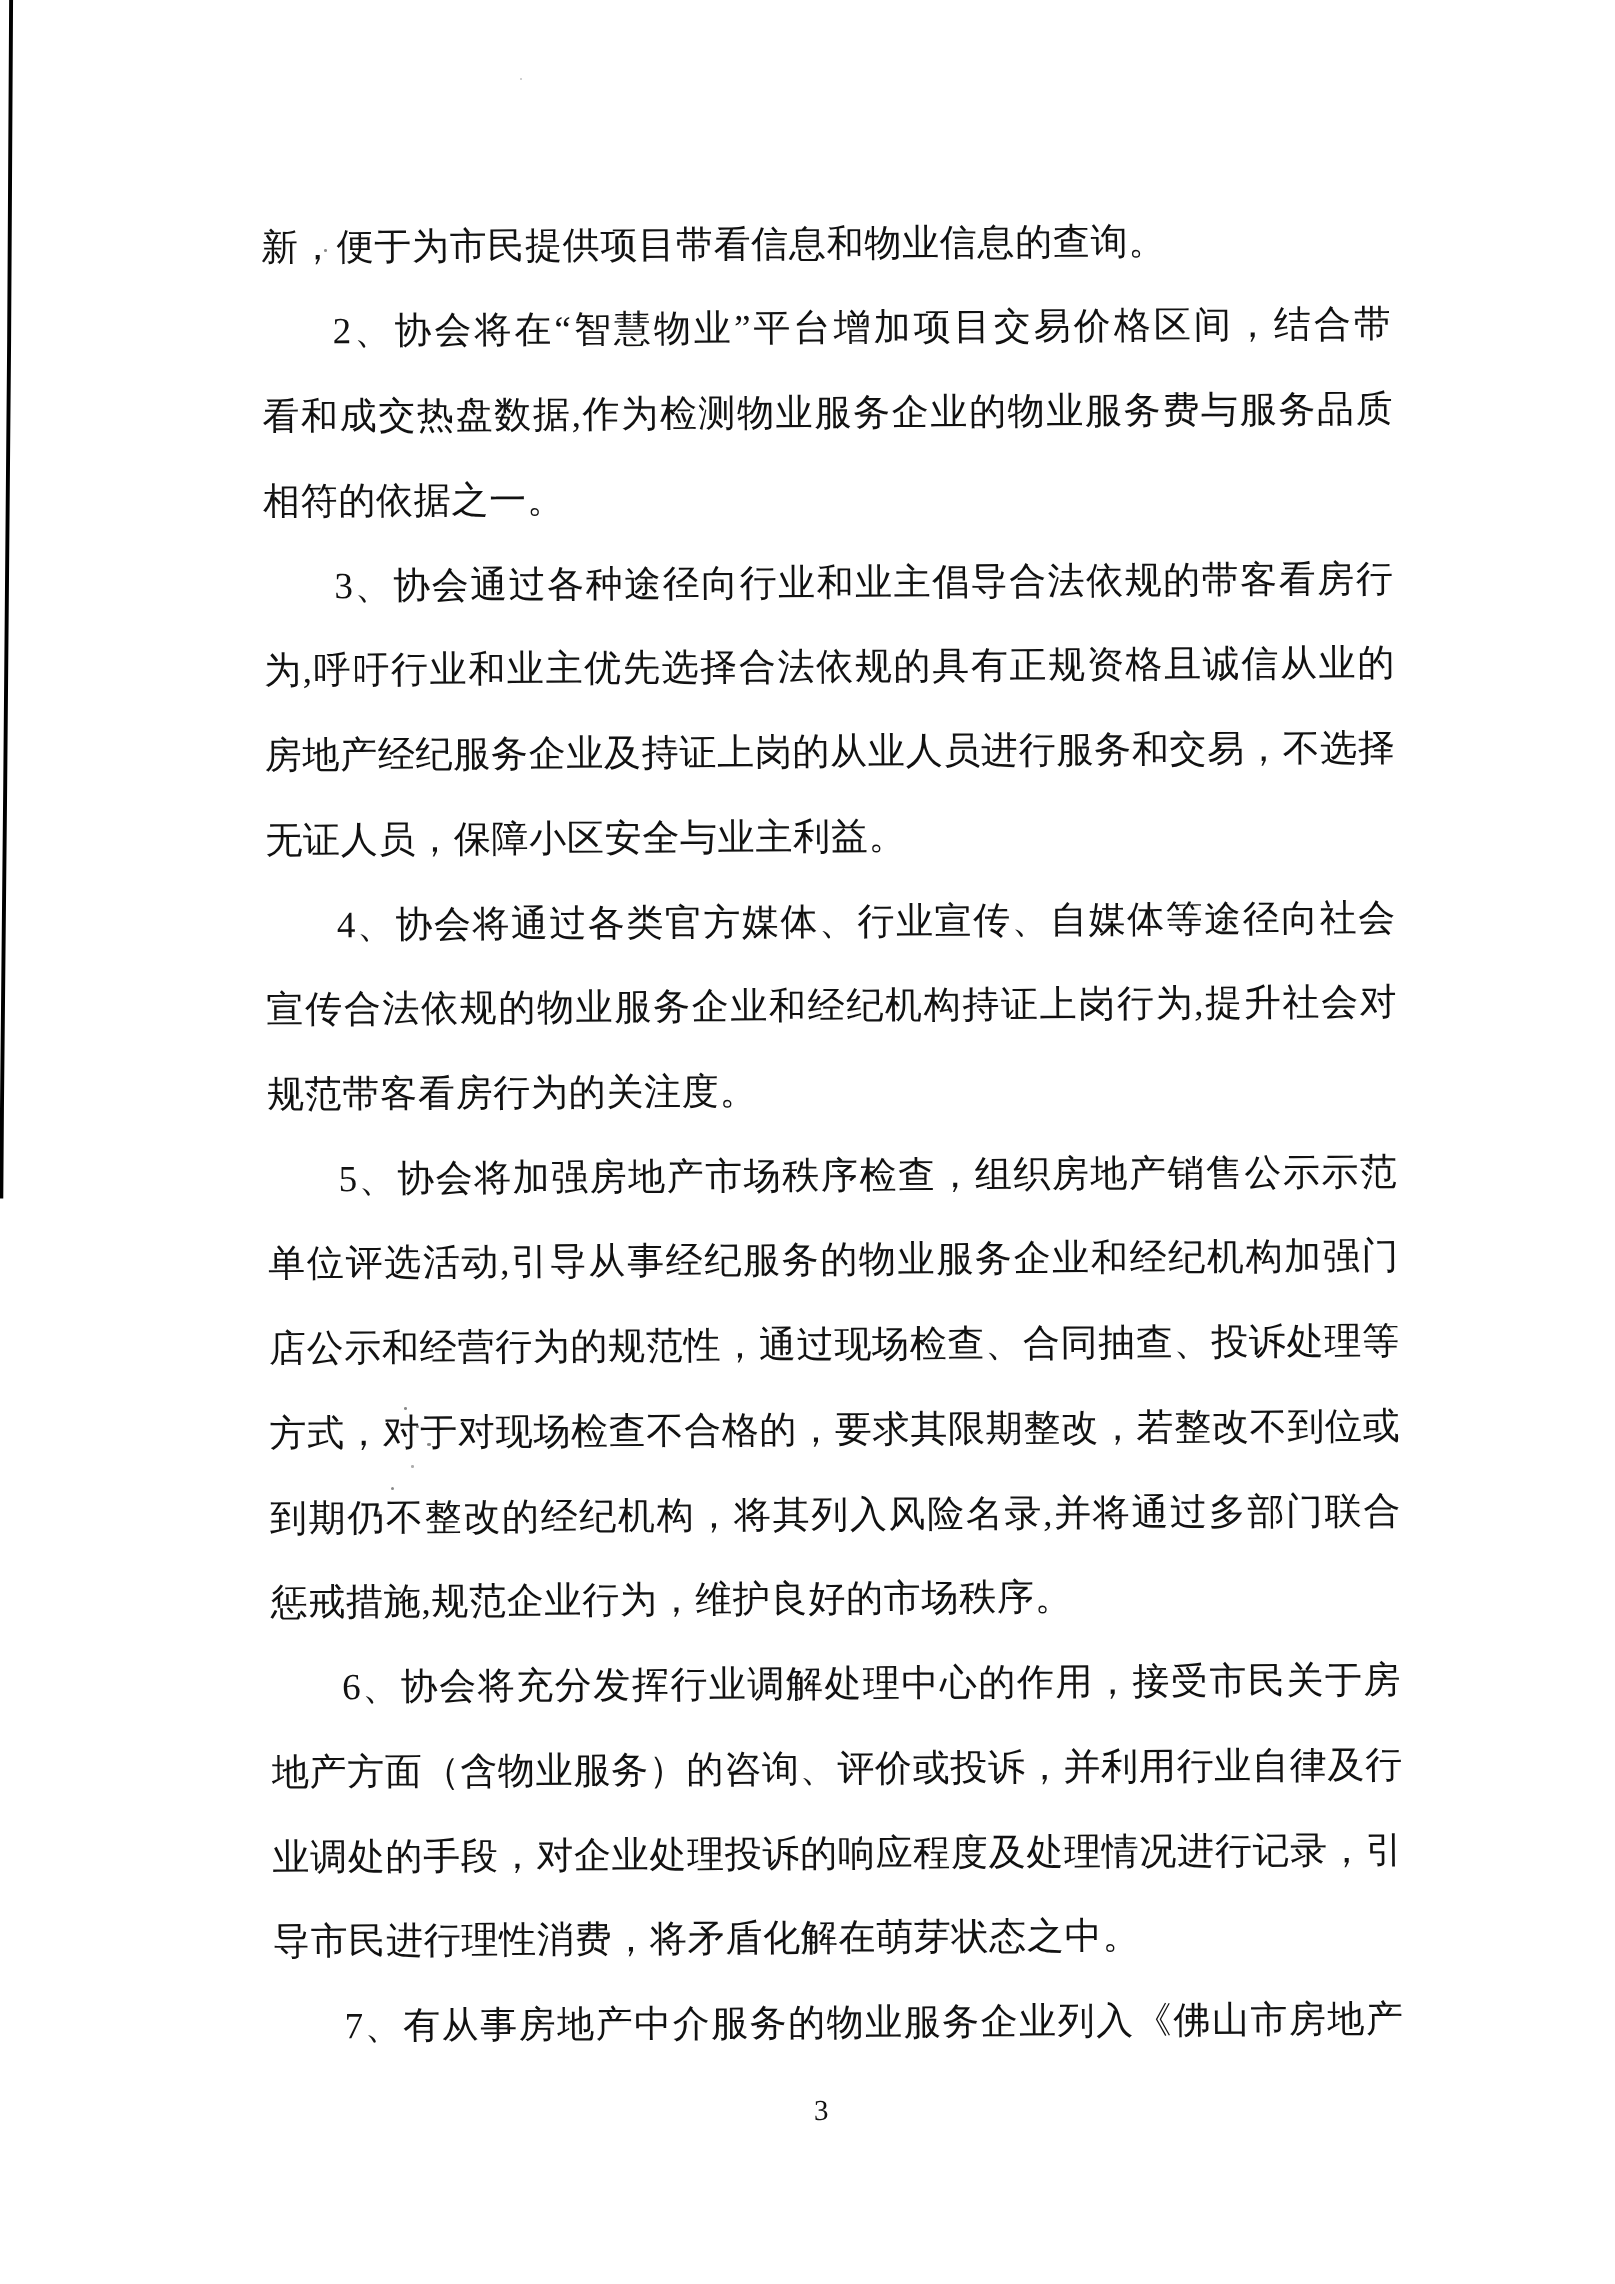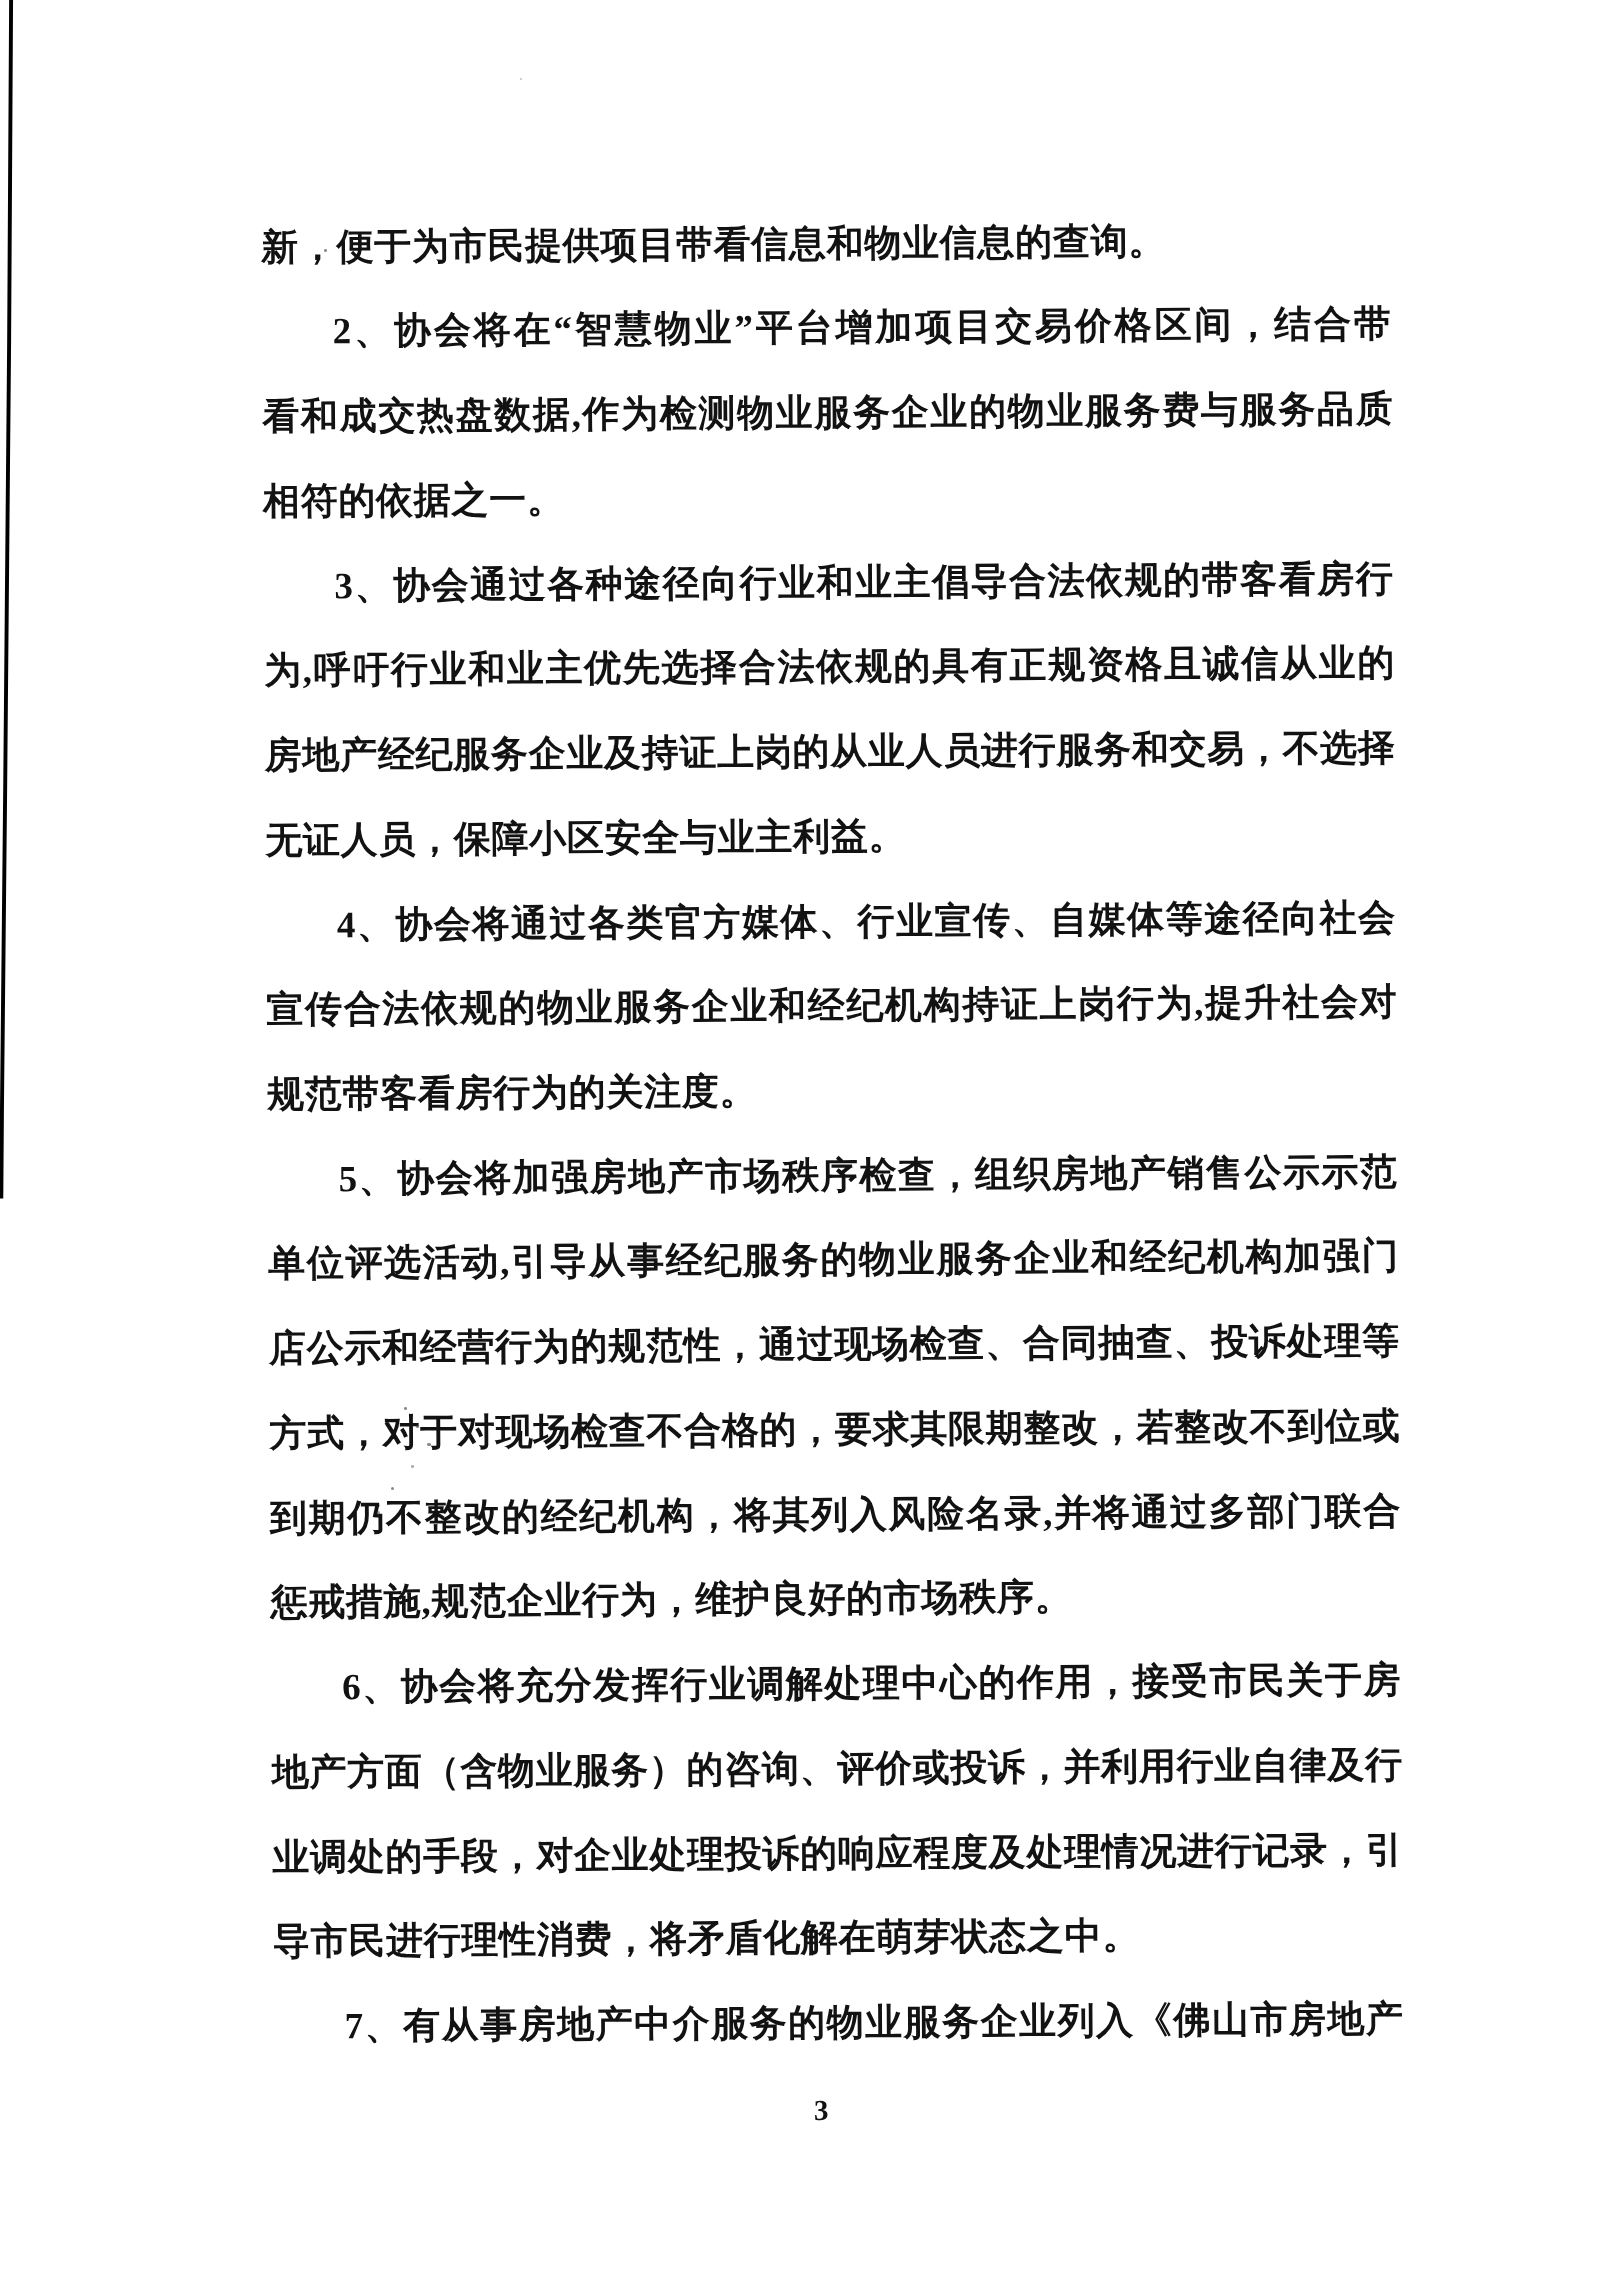--- a/index.html
+++ b/index.html
@@ -7,21 +7,20 @@
   body {
     width:1616px; height:2284px;
     background:var(--paper);
     position:relative;
     overflow:hidden;
     font-family:"Liberation Serif","DejaVu Serif",serif;
   }
   .page {
     position:absolute; inset:0;
     background:var(--paper);
-    font-weight:bold;
   }
   .edge-svg {
     position:absolute; left:0; top:0;
   }
   .content {
     position:absolute; left:0; top:0; width:1616px; height:2284px;
     transform:rotate(-0.4deg);
     transform-origin:808px 222px;
   }
   .line {

